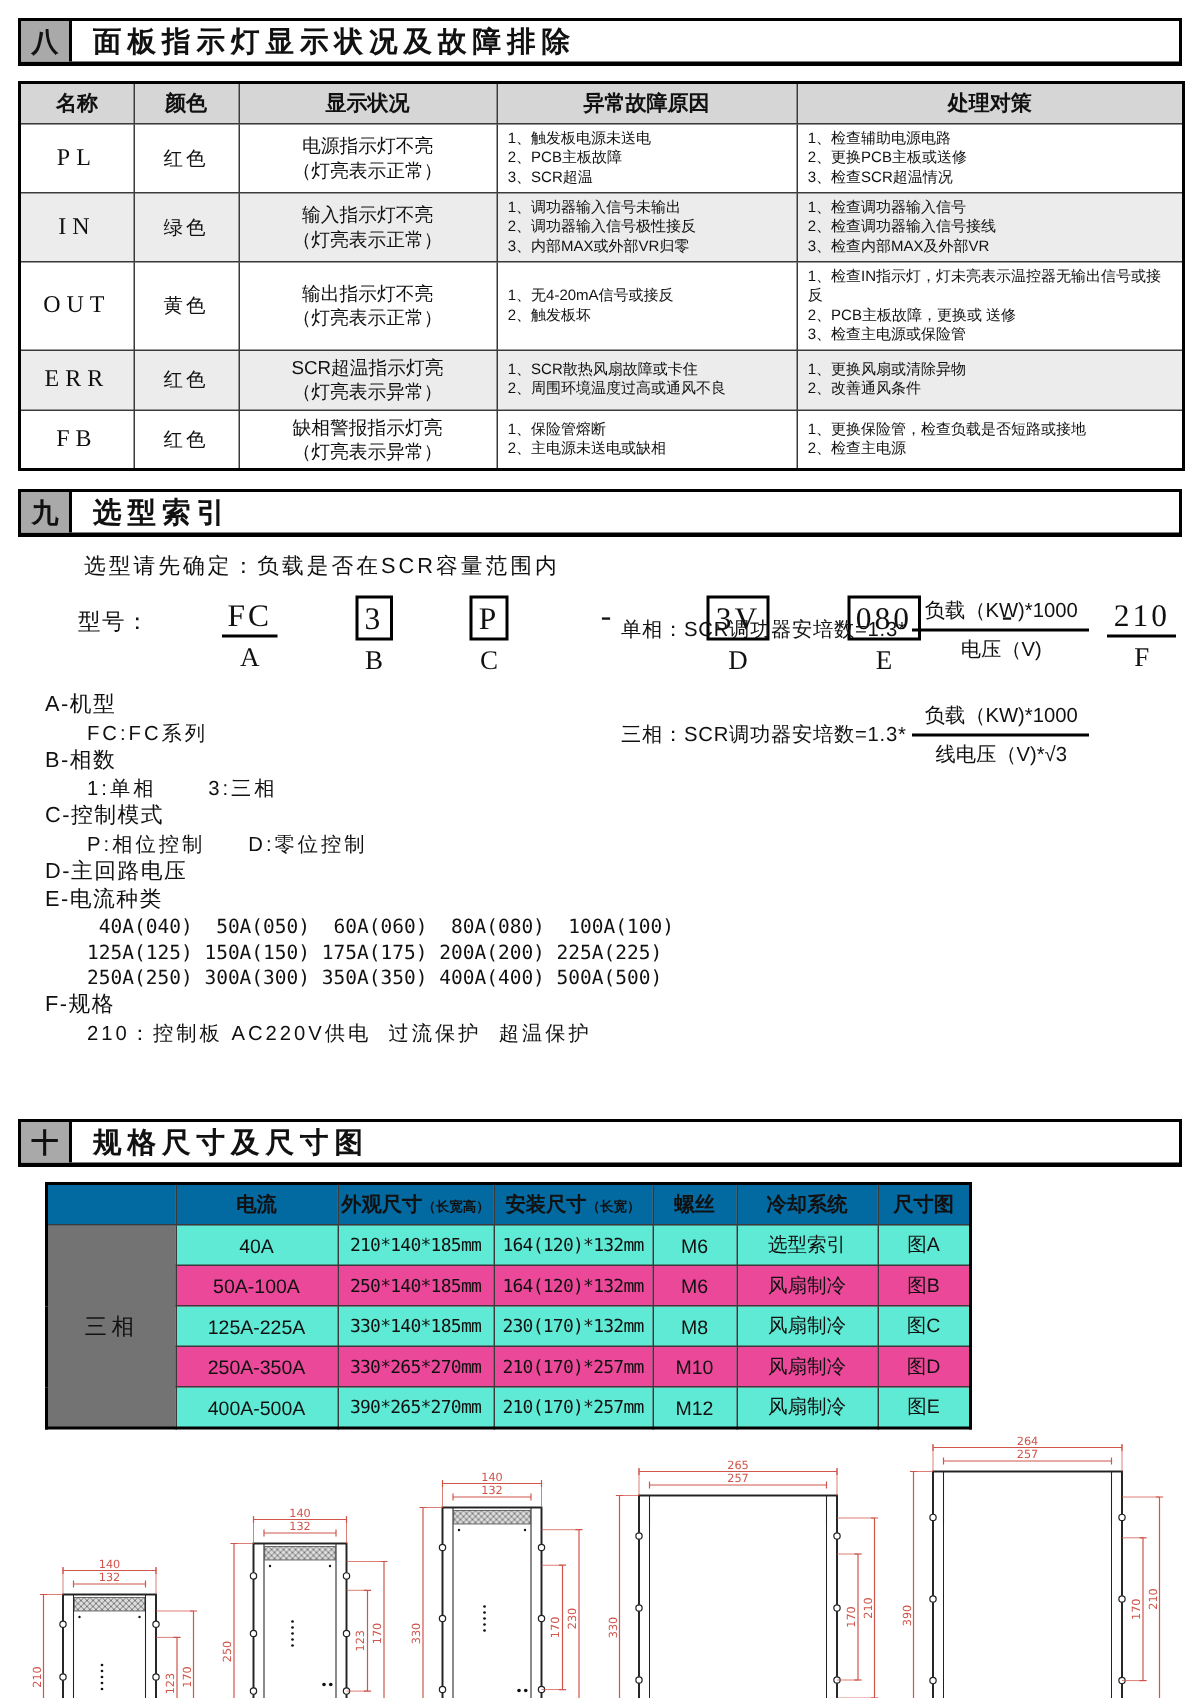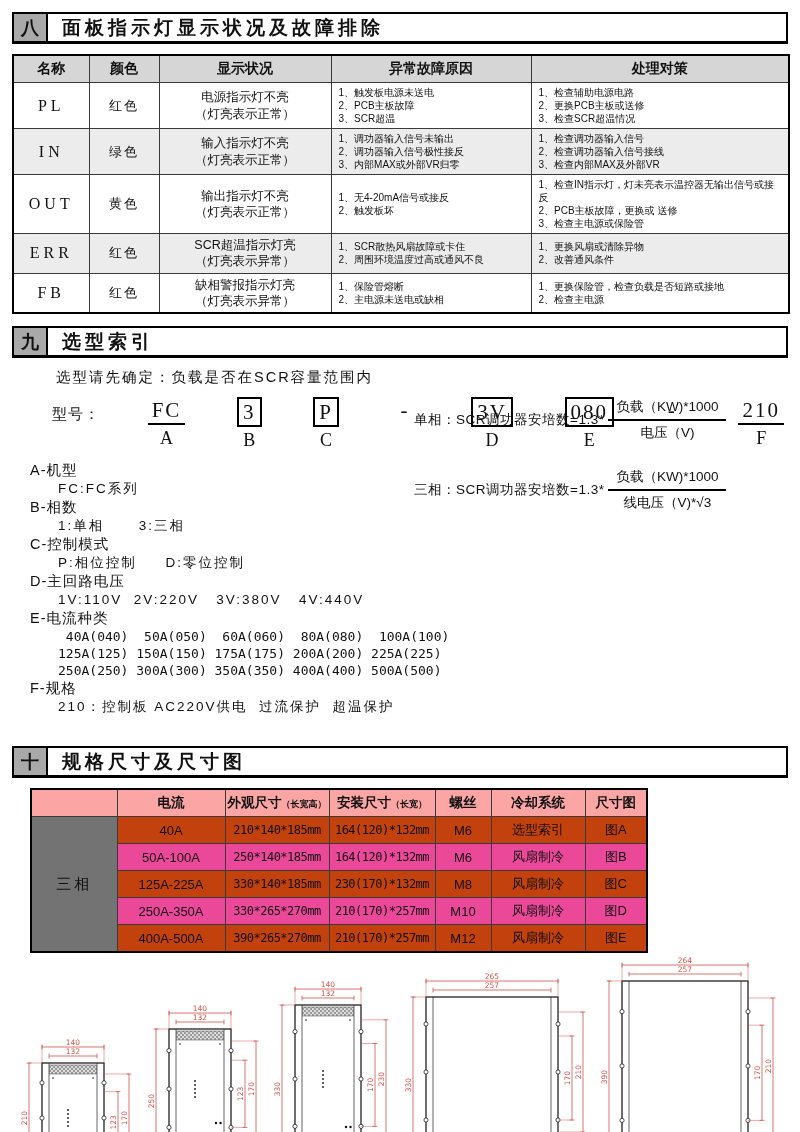--- a/index.html
+++ b/index.html
@@ -19,23 +19,23 @@
   .t1 th { background:#d6d6d6; font-size:14px; font-weight:bold; padding:4px 2px; }
   .t1 tr.shade td { background:#ececec; }
   .c-name { text-align:center; font-family:"Liberation Serif","DejaVu Serif",serif; font-size:16px; letter-spacing:4px; }
   .c-color { text-align:center; font-size:13px; letter-spacing:2px; }
   .c-status { text-align:center; font-size:12.5px; line-height:1.3; padding:3px 1px; }
   .c-list { font-size:10px; line-height:1.3; padding:3px 4px 3px 7px; vertical-align:middle; }
   .c-list .li { white-space:normal; }
 
   .t2 { border:2px solid #000; margin-left:18px; table-layout:fixed; }
   .t2 th, .t2 td { border:1px solid #3a3a3a; text-align:center; }
-  .t2 th { background:#fca5a5; font-size:13.5px; font-weight:bold; padding:4px 2px; }
+  .t2 th { background:#0369a1; font-size:13.5px; font-weight:bold; padding:4px 2px; }
   .t2 th .sub { font-size:9px; font-weight:bold; }
-  .t2 td { font-size:13px; padding:4px 2px; background:#c2410c; }
+  .t2 td { font-size:13px; padding:4px 2px; background:#5eead4; }
   .t2 tr.shade td { background:#ec4899; }
   .t2 .dim { font-family:"DejaVu Sans Mono","Liberation Mono",monospace; font-size:12px; letter-spacing:-0.5px; }
   .t2 .grp { font-size:15px; letter-spacing:3px; background:#737373; }
 
   
   .selwrap { position:relative; min-height:378px; }
   .intro { margin:4px 0 10px 44px; font-size:14.5px; letter-spacing:2px; }
   .coderow { display:flex; align-items:flex-start; margin:4px 0 10px 40px;justify-content:space-between; }
   .codelabel { font-size:15px; margin-top:8px; letter-spacing:1px; }
   .part { display:flex; flex-direction:column; align-items:center; margin:0 4px; }
@@ -219,21 +219,20 @@
     </div>
 
     <div class="items">
       <div class="item-title">A-机型</div>
       <div class="item-line">FC:FC系列</div>
       <div class="item-title">B-相数</div>
       <div class="item-line">1:单相      3:三相</div>
       <div class="item-title">C-控制模式</div>
       <div class="item-line">P:相位控制     D:零位控制</div>
       <div class="item-title">D-主回路电压</div>
-      <div class="item-line">1V:110V  2V:220V   3V:380V   4V:440V</div>
       <div class="item-title">E-电流种类</div>
       <div class="item-line mono"> 40A(040)  50A(050)  60A(060)  80A(080)  100A(100)</div>
       <div class="item-line mono">125A(125) 150A(150) 175A(175) 200A(200) 225A(225)</div>
       <div class="item-line mono">250A(250) 300A(300) 350A(350) 400A(400) 500A(500)</div>
       <div class="item-title">F-规格</div>
       <div class="item-line">210：控制板 AC220V供电  过流保护  超温保护</div>
     </div>
 
     <div class="formulas">
       <div class="formula">

